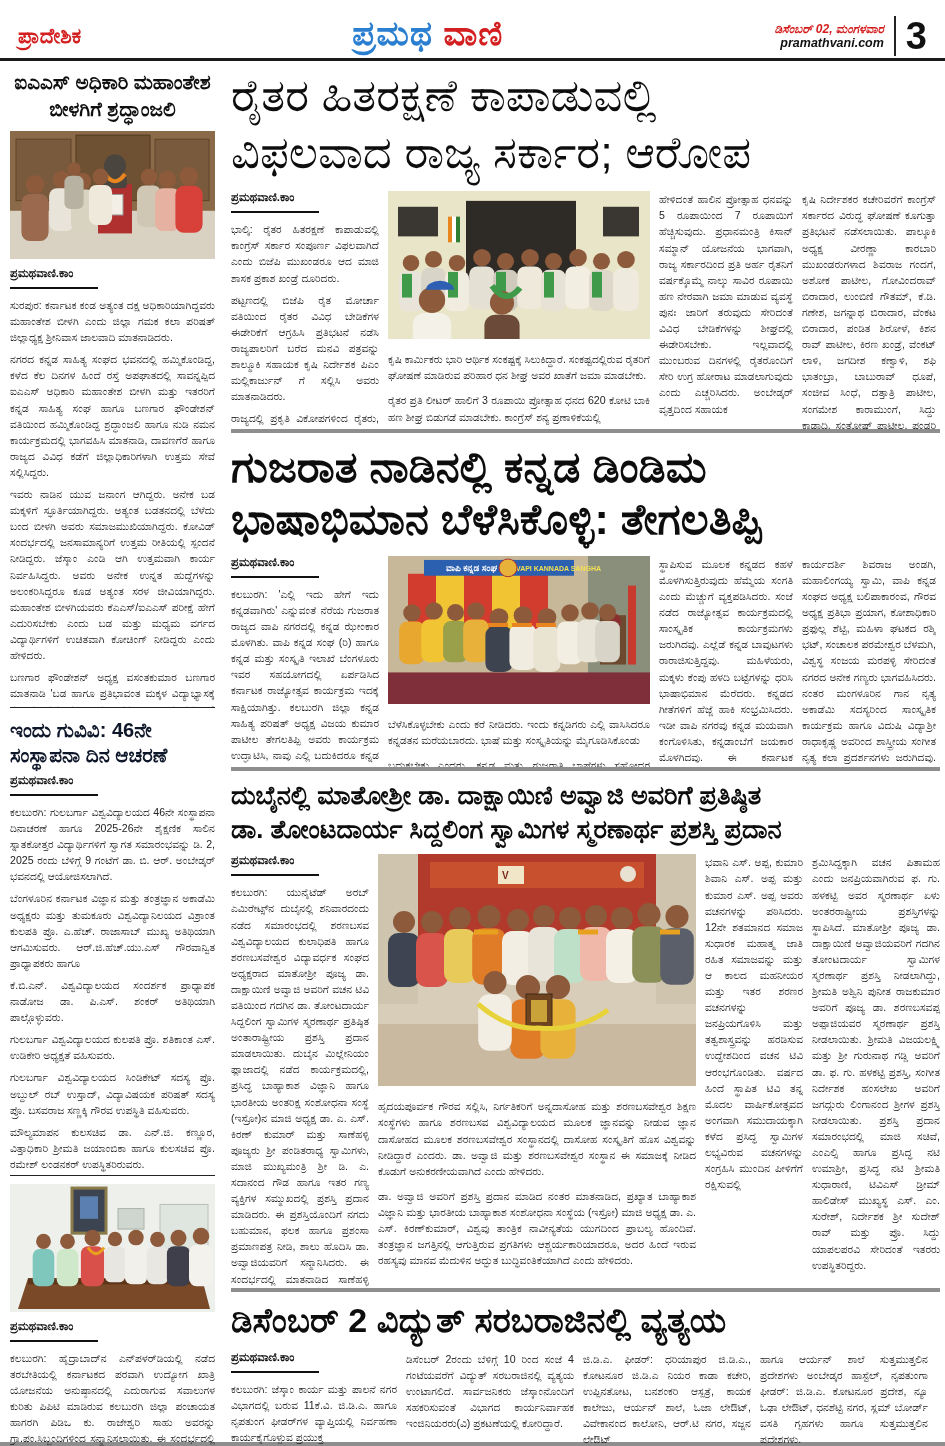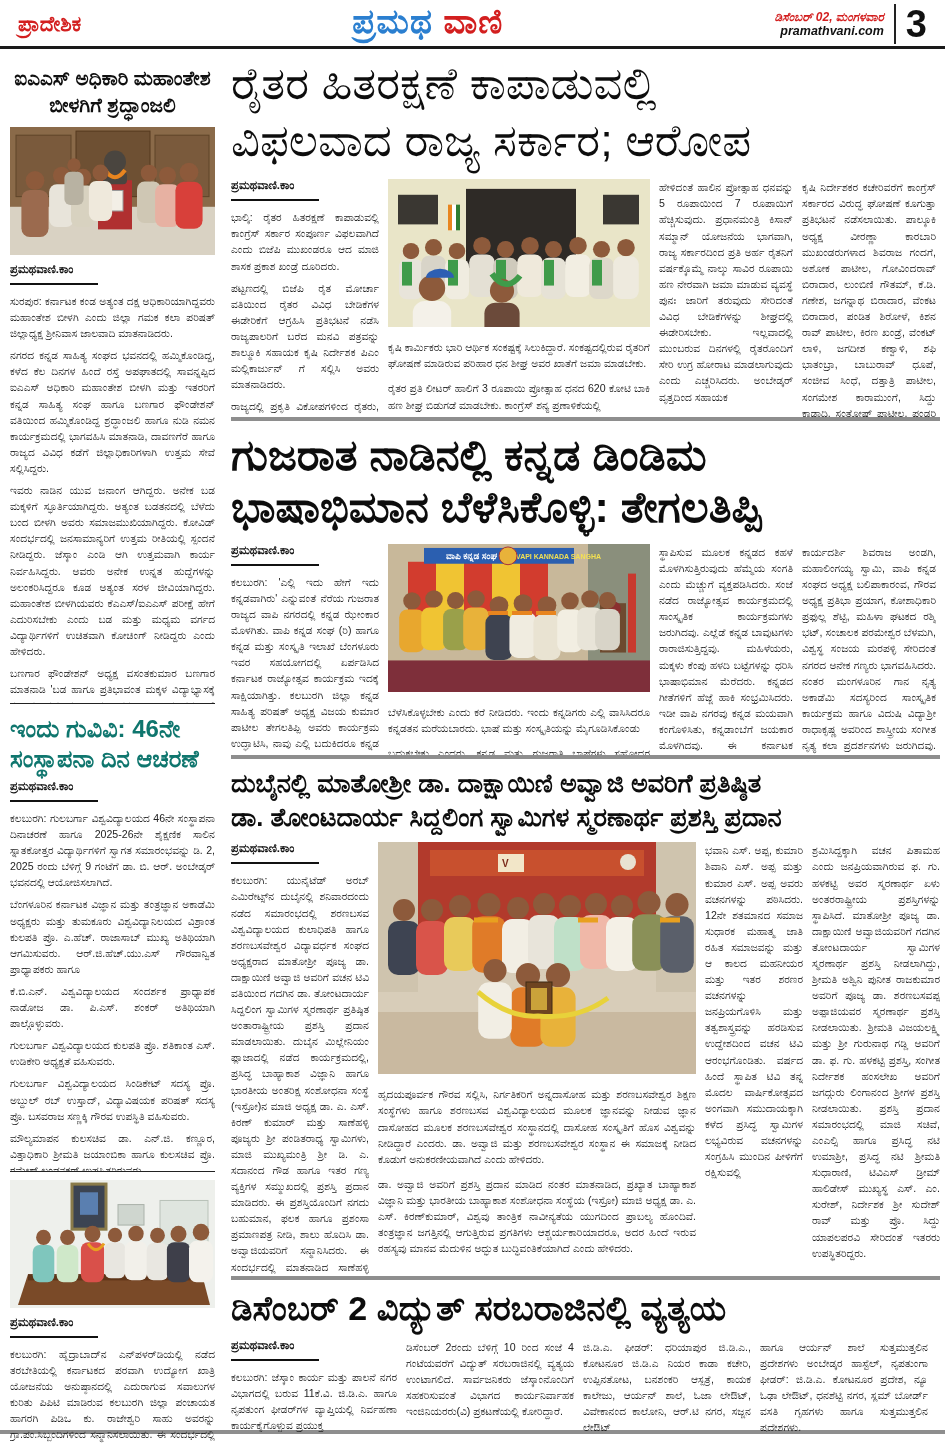--- a/index.html
+++ b/index.html
@@ -1,48 +1,48 @@
 <!DOCTYPE html>
 <html><head>
 <meta charset="utf-8">
 <style>
   html,body{margin:0;padding:0;background:#fff;}
   .page{width:945px;height:1446px;background:#fff;position:relative;overflow:hidden;
         font-family:"Liberation Sans","DejaVu Sans",sans-serif;color:#1d1d1d;}
   
-  header{height:46px;display:flex;align-items:flex-end;justify-content:space-between;
+  header{height:58px;display:flex;align-items:flex-end;justify-content:space-between;
          padding:6px 18px 2px 18px;box-sizing:border-box;}
   .mast-left{font-size:21px;font-weight:800;color:#d31f1f;padding-bottom:8px;}
   .mast-center{font-size:34px;font-weight:800;letter-spacing:1px;padding-bottom:2px;}
   .t-blue{color:#2b7fd0;} .t-red{color:#d31f1f;}
   .mast-right{display:flex;align-items:center;gap:10px;}
   .mast-meta{text-align:right;font-style:italic;}
   .mast-date{font-size:12px;font-weight:700;color:#d31f1f;}
   .mast-site{font-size:12.5px;font-weight:700;color:#111;}
   .mast-sep{width:2px;height:40px;background:#222;}
   .mast-page{font-size:38px;font-weight:800;color:#111;line-height:1;}
   .mast-rule{height:3px;background:#1a1a1a;margin:0 0 0 0;}
   
   .content{display:flex;height:1381px;}
-  .leftcol{width:221px;padding:14px 6px 0 10px;box-sizing:border-box;}
+  .leftcol{width:221px;padding:6px 6px 0 10px;box-sizing:border-box;}
   .vsep{width:1px;background:#777;}
   .maincol{flex:1;padding:2px 8px 0 10px;box-sizing:border-box;}
   
   .byline{font-size:11.5px;font-weight:700;color:#111;}
   .byline-rule{width:88px;height:2px;background:#111;margin:7px 0 8px 0;}
   .body-txt{font-size:10.6px;line-height:1.52;text-align:justify;color:#232323;}
   .body-txt p{margin:0 0 6px 0;}
   .hr{height:4px;background:#8e8e8e;margin:0;}
   
   .l-art{overflow:hidden;}
   .l-a1{height:640px;}
   .l-a2{height:468px;border-top:1px solid #222;padding-top:8px;box-sizing:border-box;}
   .l-a3{height:273px;border-top:1px solid #222;padding-top:8px;box-sizing:border-box;}
   .l-h1{font-size:20px;font-weight:800;text-align:center;line-height:1.35;margin:2px 0 8px 0;color:#101010;}
-  .l-h2{font-size:24px;font-weight:800;line-height:1.25;margin:2px 0 6px 0;color:#0f766e;}
+  .l-h2{font-size:20px;font-weight:800;line-height:1.25;margin:2px 0 6px 0;color:#0f172a;}
   .l-photo{width:205px;height:128px;display:block;margin:0 0 8px 0;}
   
   .m-h1{font-size:45px;font-weight:400;line-height:1.27;color:#0d0d0d;margin:4px 0 10px 0;}
   .m-h2{font-size:43px;font-weight:800;line-height:1.22;color:#0d0d0d;margin:8px 0 10px 0;}
   .m-h3{font-size:25.5px;font-weight:800;line-height:1.32;color:#0d0d0d;margin:8px 0 8px 0;}
   .m-h4{font-size:34px;font-weight:800;line-height:1.2;color:#0d0d0d;margin:8px 0 10px 0;}
   .cols{display:flex;gap:9px;overflow:hidden;}
   .a1-cols{height:242px;} .a2-cols{height:238px;} .a3-cols{height:448px;} .a4-cols{height:98px;}
   .col{overflow:hidden;}
   .m-photo{display:block;width:100%;}

